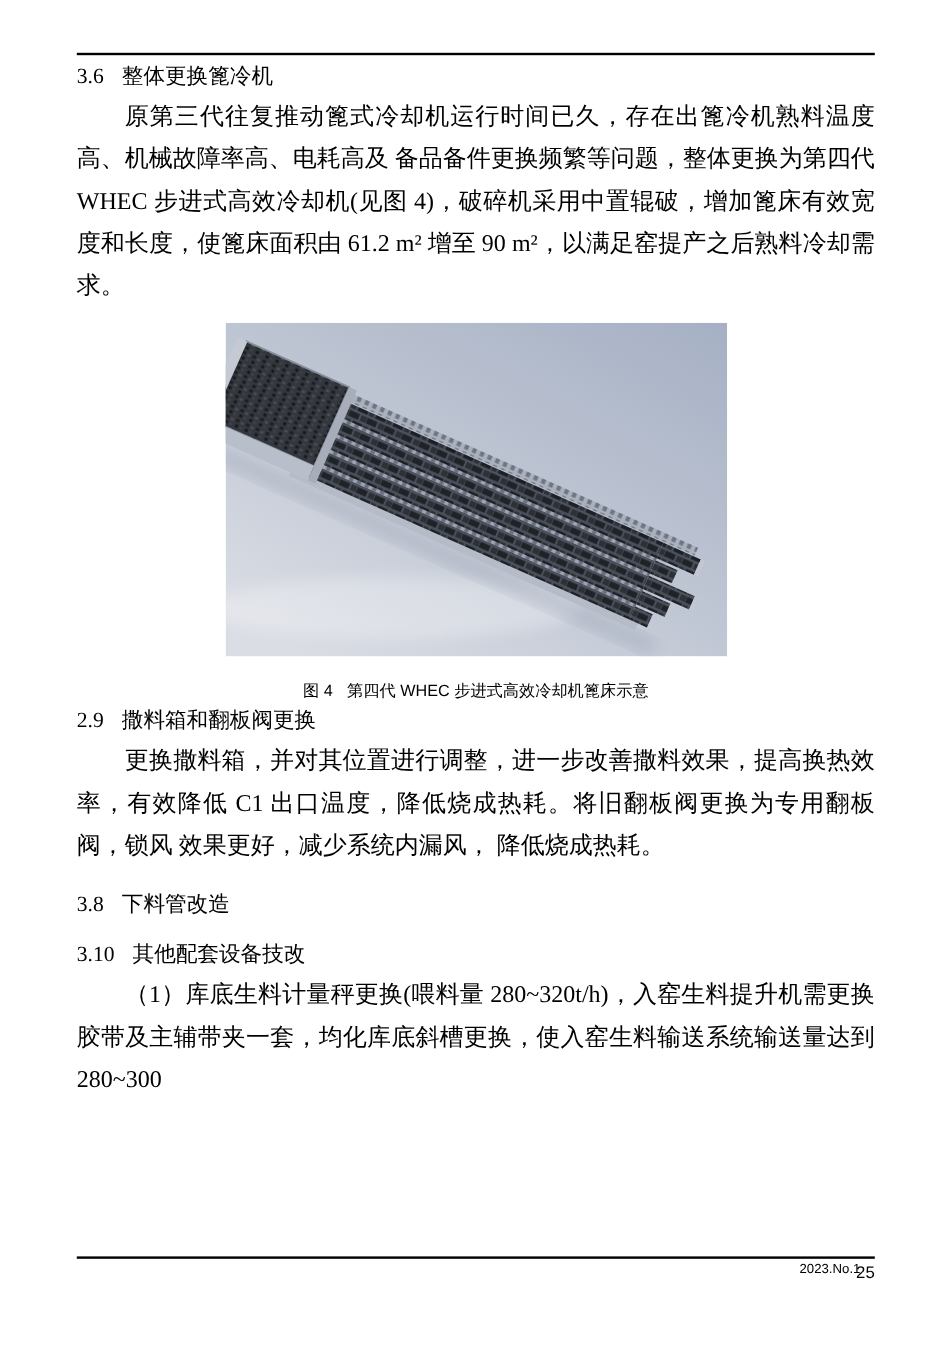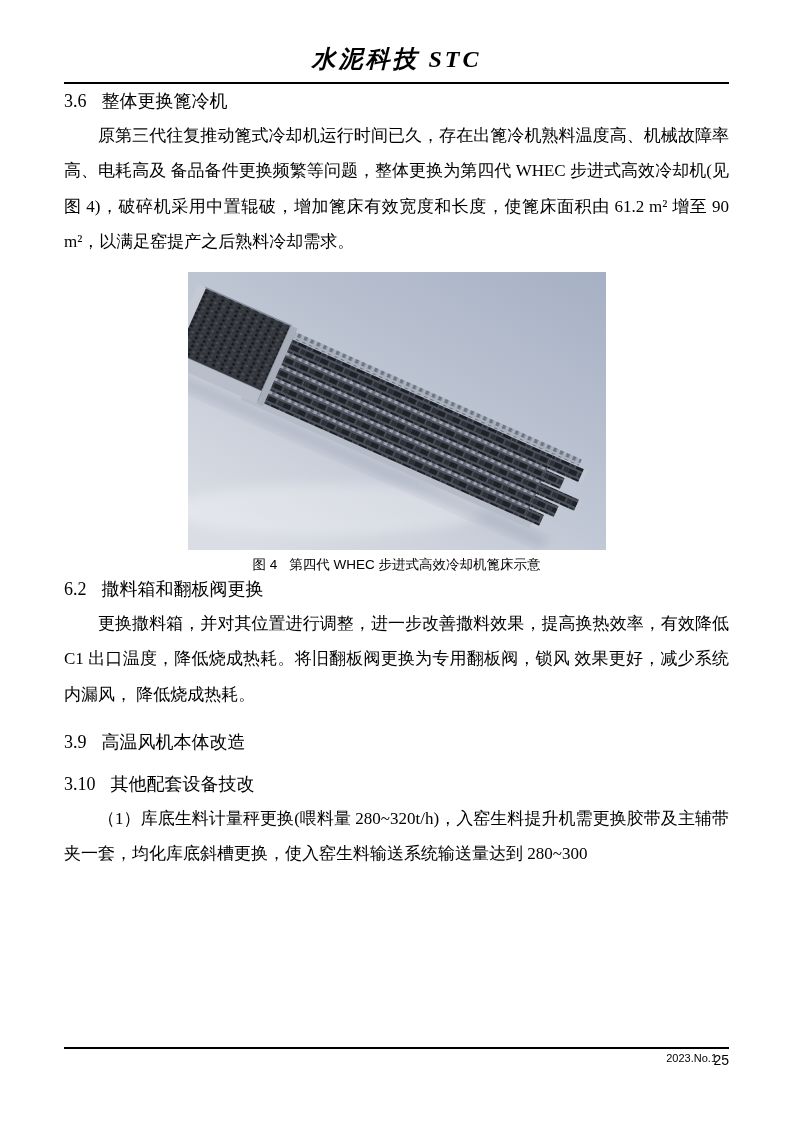--- a/index.html
+++ b/index.html
@@ -28,55 +28,54 @@
     font-family:"Liberation Sans",sans-serif;
     font-size:18px;
     font-weight:400;
     line-height:24px;
     margin:18px 0 5px 0;
   }
   .sec-36 .sec-h{margin-top:5px;}
   .sec-37 .sec-h{margin-top:2px;}
   .sec-num{font-family:"Liberation Serif",serif;margin-right:15px;}
   .body-p{
-    font-size:17px;
+    font-size:20px;
     line-height:35.3px;
     text-align:justify;
     text-indent:2em;
     margin:0;
   }
   .fig{margin:13px 0 0 0;text-align:center;}
   .fig-img{width:418px;height:278px;display:block;margin:0 auto;}
   .fig-caption{
     text-align:center;
     font-family:"Liberation Sans",sans-serif;
     font-size:13.5px;
     line-height:20px;
-    margin-top:5px;
+    margin-top:19px;
   }
   .cap-label{margin-right:12px;}
   .footer{position:absolute;left:64px;right:64px;top:1047px;}
   .footer-rule{border-top:2.5px solid #000;}
   .page-num{
     display:block;text-align:right;
     font-family:"Liberation Sans",sans-serif;
     font-size:14px;margin-top:3px;
   }
   .issue{
     position:absolute;right:12px;top:5px;
     font-family:"Liberation Sans",sans-serif;
     font-size:11px;
   }
 </style>
 </head>
 <body>
 
 <div class="page">
 
-  <div class="journal-title">水泥科技 STC</div>
   <div class="header-rule"></div>
 
   <section class="sec-36">
     <h2 class="sec-h"><span class="sec-num">3.6</span><span class="sec-title">整体更换篦冷机</span></h2>
     <p class="body-p">原第三代往复推动篦式冷却机运行时间已久，存在出篦冷机熟料温度高、机械故障率高、电耗高及 备品备件更换频繁等问题，整体更换为第四代 WHEC 步进式高效冷却机(见图 4)，破碎机采用中置辊破，增加篦床有效宽度和长度，使篦床面积由 61.2 m² 增至 90 m²，以满足窑提产之后熟料冷却需求。</p>
   </section>
 
   <figure class="fig">
     <svg class="fig-img" viewBox="0 0 418 278" role="img">
       <defs>
@@ -141,29 +140,29 @@
         <rect x="40" y="-16" width="7" height="85" fill="#a7aeba"></rect>
 
         <rect x="-72" y="18" width="9" height="20" fill="#c6cbd4"></rect>
         <rect x="-72" y="46" width="9" height="16" fill="#c6cbd4"></rect>
       </g>
     </svg>
   </figure>
   <div class="fig-caption"><span class="cap-label">图 4</span><span>第四代 WHEC 步进式高效冷却机篦床示意</span></div>
 
   <section class="sec-37">
-    <h2 class="sec-h"><span class="sec-num">6.2</span><span class="sec-title">撒料箱和翻板阀更换</span></h2>
+    <h2 class="sec-h"><span class="sec-num">2.9</span><span class="sec-title">撒料箱和翻板阀更换</span></h2>
     <p class="body-p">更换撒料箱，并对其位置进行调整，进一步改善撒料效果，提高换热效率，有效降低 C1 出口温度，降低烧成热耗。将旧翻板阀更换为专用翻板阀，锁风 效果更好，减少系统内漏风， 降低烧成热耗。</p>
   </section>
 
   <section class="sec-38">
+    <h2 class="sec-h"><span class="sec-num">3.8</span><span class="sec-title">下料管改造</span></h2>
   </section>
 
   <section class="sec-39">
-    <h2 class="sec-h"><span class="sec-num">3.9</span><span class="sec-title">高温风机本体改造</span></h2>
   </section>
 
   <section class="sec-310">
     <h2 class="sec-h"><span class="sec-num">3.10</span><span class="sec-title">其他配套设备技改</span></h2>
     <p class="body-p">（1）库底生料计量秤更换(喂料量 280~320t/h)，入窑生料提升机需更换胶带及主辅带夹一套，均化库底斜槽更换，使入窑生料输送系统输送量达到 280~300</p>
   </section>
 
   <div class="footer">
     <div class="footer-rule"></div>
     <span class="page-num">25</span>

